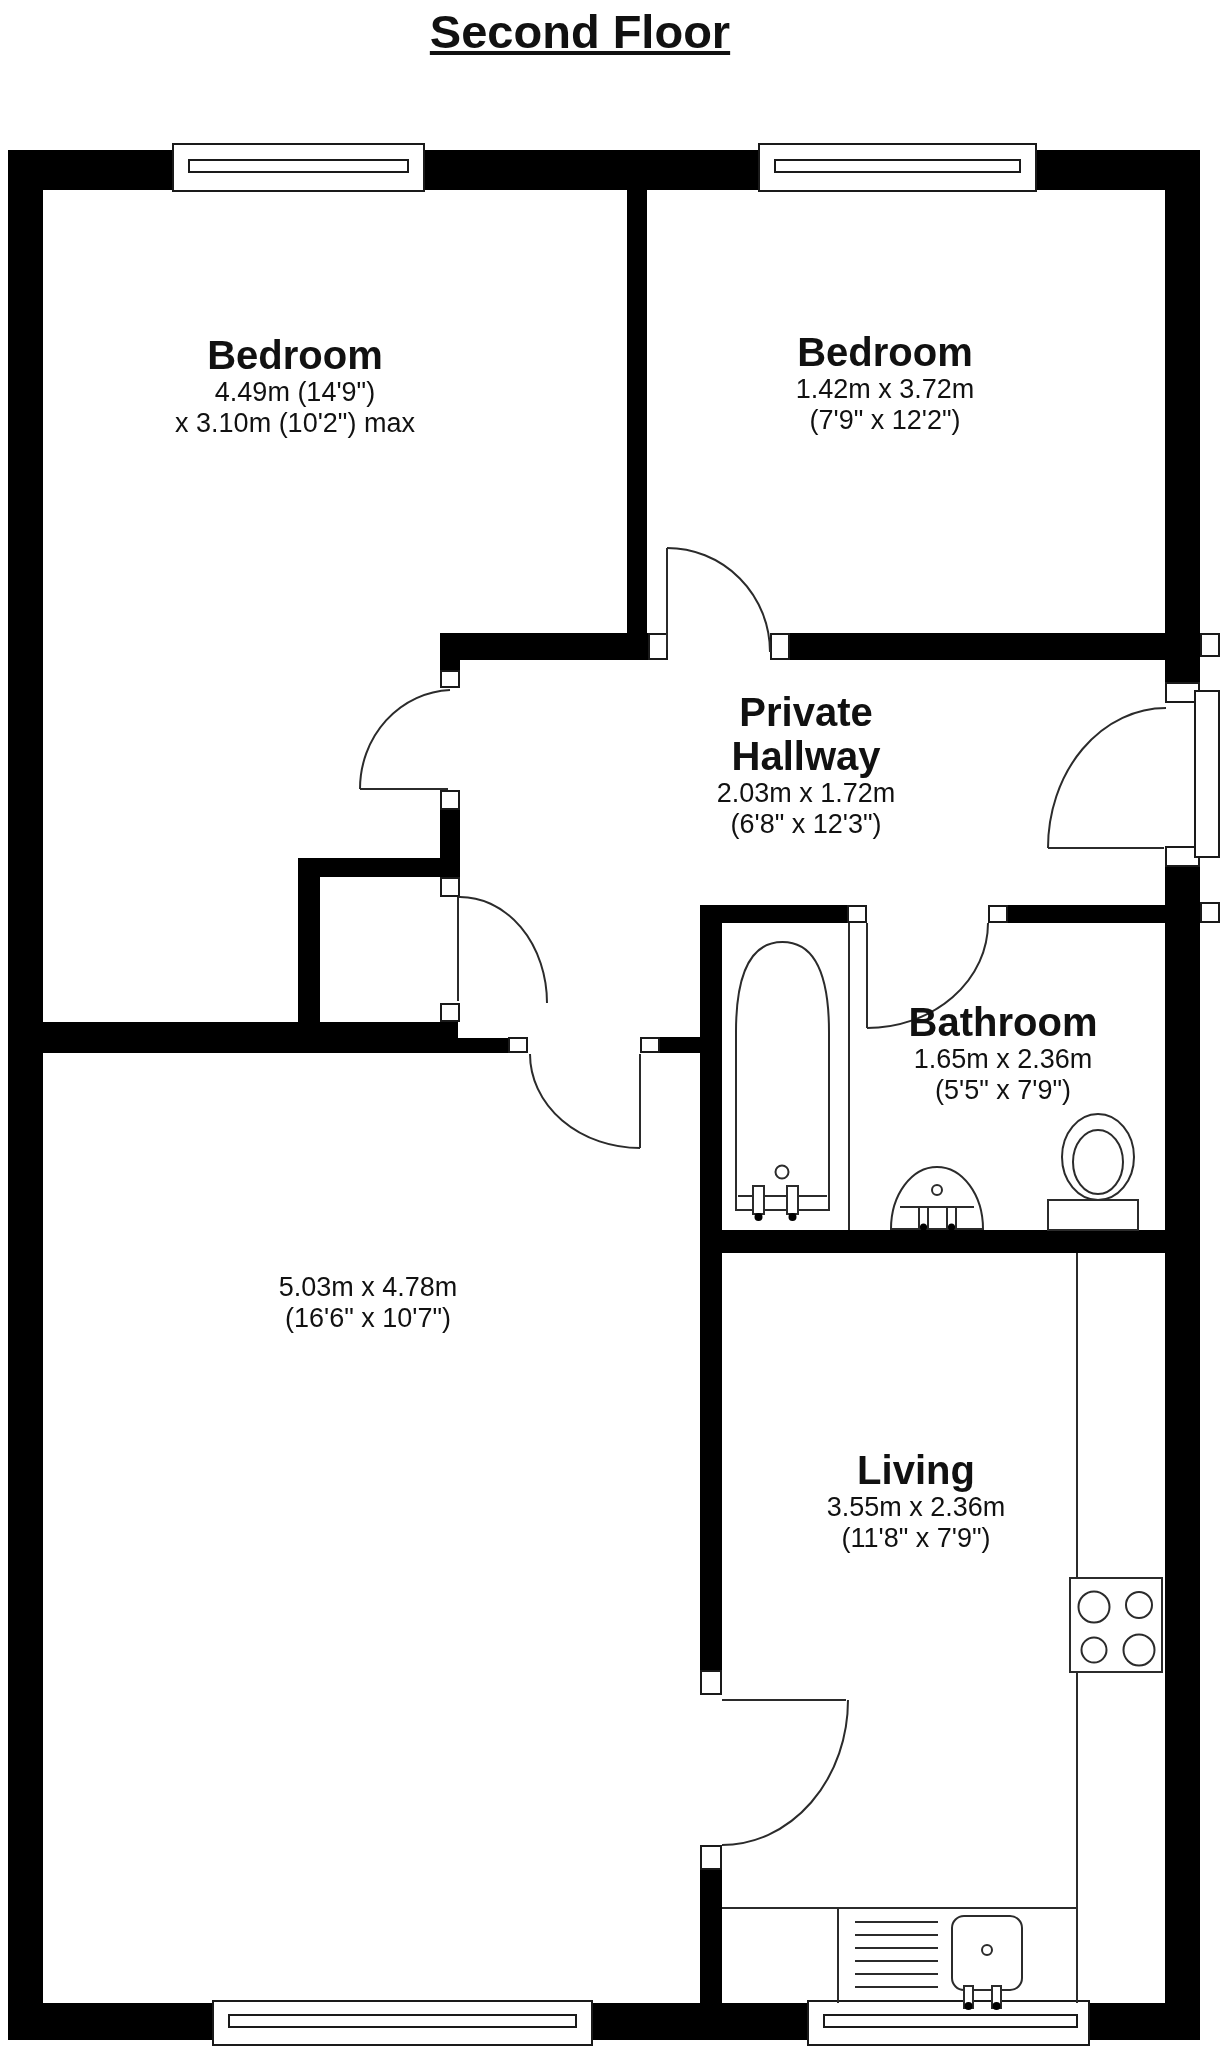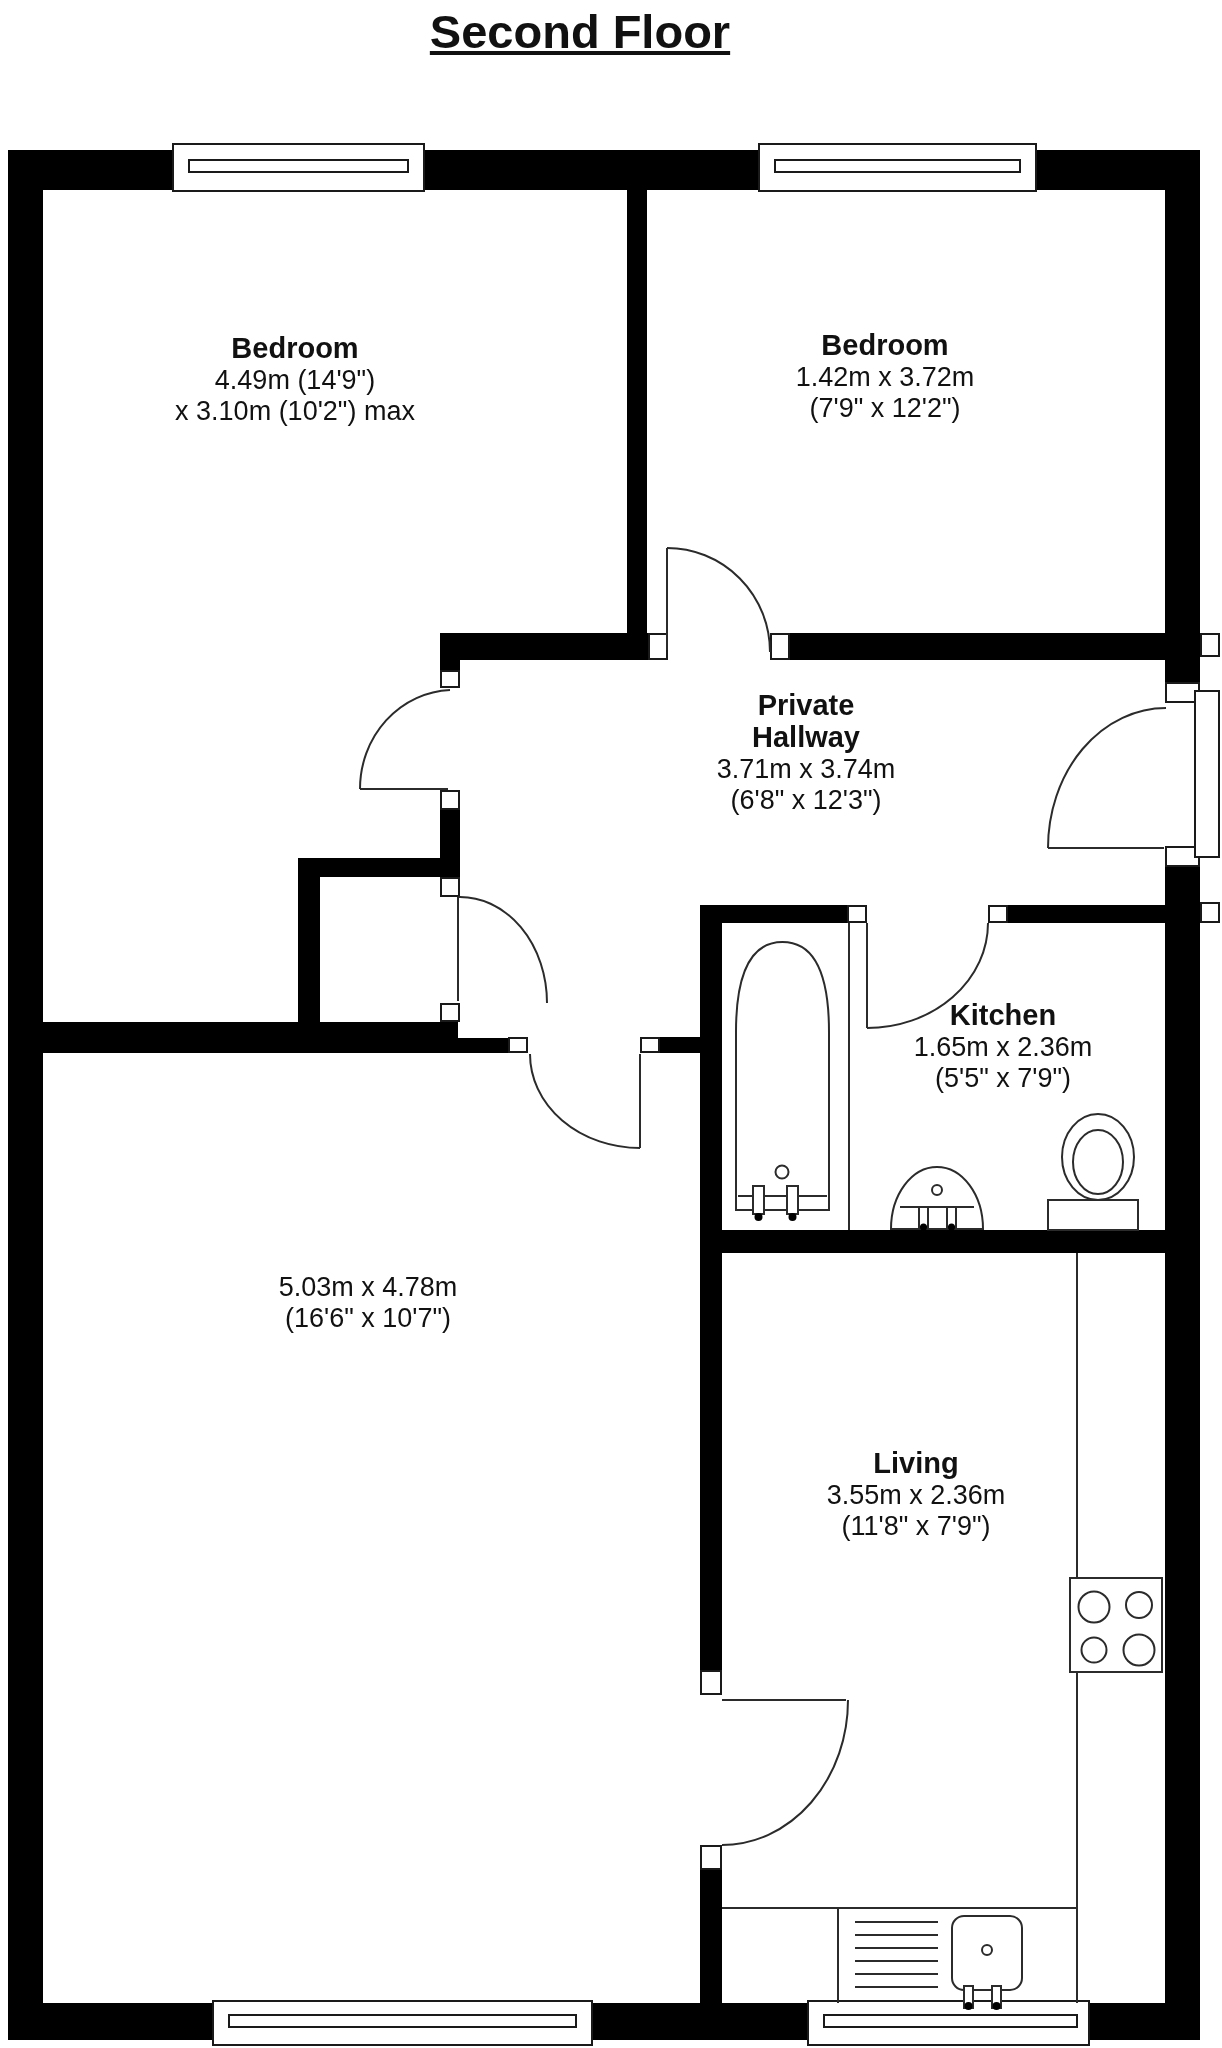--- a/index.html
+++ b/index.html
@@ -6,21 +6,21 @@
   .plan{position:relative;width:1222px;height:2048px;background:#fff;overflow:hidden;
         font-family:"Liberation Sans", sans-serif;color:#111;}
   .title{position:absolute;top:4px;left:0;width:1160px;text-align:center;
          font-size:47px;font-weight:bold;letter-spacing:0px;text-decoration:underline;}
   .wall{position:absolute;background:#000;}
   .jamb{position:absolute;background:#fff;border:2px solid #1a1a1a;box-sizing:border-box;}
   .win{position:absolute;background:#fff;border:2px solid #1a1a1a;box-sizing:border-box;}
   .win-band{position:absolute;background:#fff;border:2px solid #1a1a1a;box-sizing:border-box;}
   .ext{position:absolute;background:#fff;border:2px solid #1a1a1a;box-sizing:border-box;}
   .room-label{position:absolute;transform:translateX(-50%);text-align:center;}
-  .room-name{font-weight:bold;font-size:29px;line-height:1.1;white-space:pre-line;}
+  .room-name{font-weight:bold;font-size:40px;line-height:1.1;white-space:pre-line;}
   .room-dims{font-size:27px;line-height:1.16;}
   svg.overlay{position:absolute;left:0;top:0;pointer-events:none;}
 </style>
 </head>
 <body>
 
 <div class="plan">
 
   <div class="title">Second Floor</div>
 
@@ -179,26 +179,26 @@
 
   <div class="room-label" style="left:885px;top:330px;">
     <div class="room-name">Bedroom</div>
     <div class="room-dims">1.42m x 3.72m</div>
     <div class="room-dims">(7'9" x 12'2")</div>
   </div>
 
   <div class="room-label" style="left:806px;top:690px;">
     <div class="room-name">Private
 Hallway</div>
-    <div class="room-dims">3.71m x 3.74m</div>
+    <div class="room-dims">2.03m x 1.72m</div>
     <div class="room-dims">(6'8" x 12'3")</div>
   </div>
 
   <div class="room-label" style="left:1003px;top:1000px;">
-    <div class="room-name">Kitchen</div>
+    <div class="room-name">Bathroom</div>
     <div class="room-dims">1.65m x 2.36m</div>
     <div class="room-dims">(5'5" x 7'9")</div>
   </div>
 
   <div class="room-label" style="left:368px;top:1272px;">
     <div class="room-dims">5.03m x 4.78m</div>
     <div class="room-dims">(16'6" x 10'7")</div>
   </div>
 
   <div class="room-label" style="left:916px;top:1448px;">

